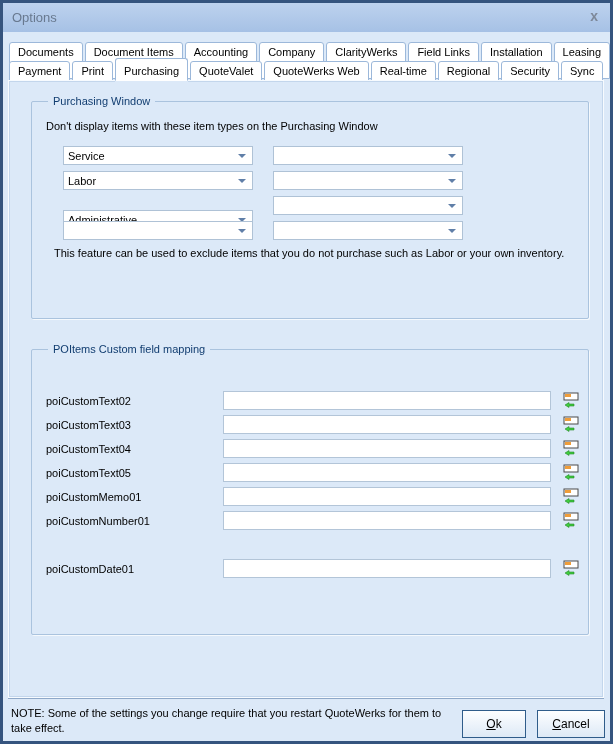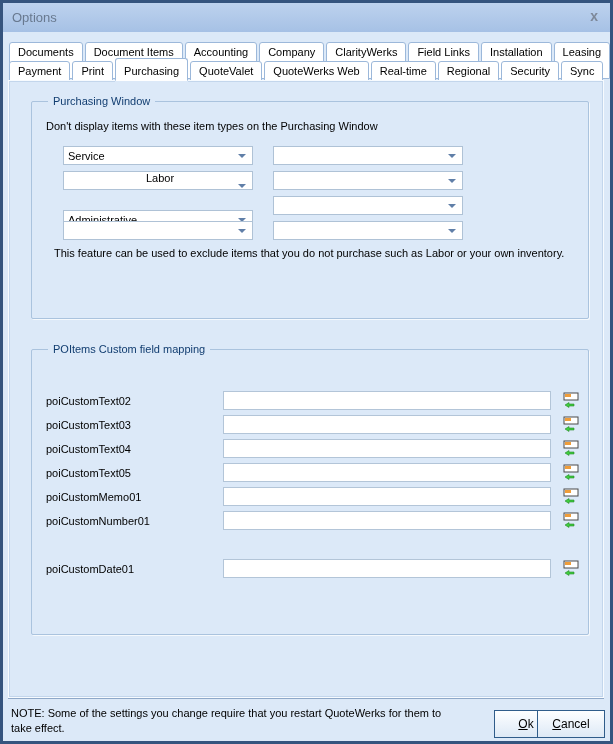--- a/index.html
+++ b/index.html
@@ -91,21 +91,21 @@
   
   .footer-note{
     position:absolute; left:8px; top:703px; width:450px;
     font-size:11px; line-height:15px; color:#000;
   }
   .btn{
     position:absolute; top:707px; height:28px; background:linear-gradient(#fdfeff,#dde9f6);
     border:1px solid #2f5c8a; font-size:12px; color:#000; text-align:center;
     font-family:"Liberation Sans", sans-serif; cursor:pointer;
   }
-  .btn-ok{ left:459px; width:64px;margin-left:32px; }
+  .btn-ok{ left:459px; width:64px; }
   .btn-cancel{ left:534px; width:68px; }
   .key{ text-decoration:underline; }
 </style>
 </head>
 <body>
 
 <div class="dialog">
 
   <div class="titlebar">
     <span class="title-text">Options</span>
@@ -144,21 +144,21 @@
       <div class="static-text" style="left:14px; top:18px;">Don't display items with these item types on the Purchasing Window</div>
 
       <div class="combo" style="left:31px; top:44px;">
         <span class="combo-value">Service</span>
         <span class="combo-arrow"></span>
       </div>
       <div class="combo" style="left:241px; top:44px;">
         <span class="combo-value"></span>
         <span class="combo-arrow"></span>
       </div>
-      <div class="combo" style="left:31px; top:69px;flex-direction:column;">
+      <div class="combo" style="left:31px; top:69px;">
         <span class="combo-value">Labor</span>
         <span class="combo-arrow"></span>
       </div>
       <div class="combo" style="left:241px; top:69px;">
         <span class="combo-value"></span>
         <span class="combo-arrow"></span>
       </div>
       <div class="combo" style="left:31px; top:108px;">
         <span class="combo-value">Administrative</span>
         <span class="combo-arrow"></span>

